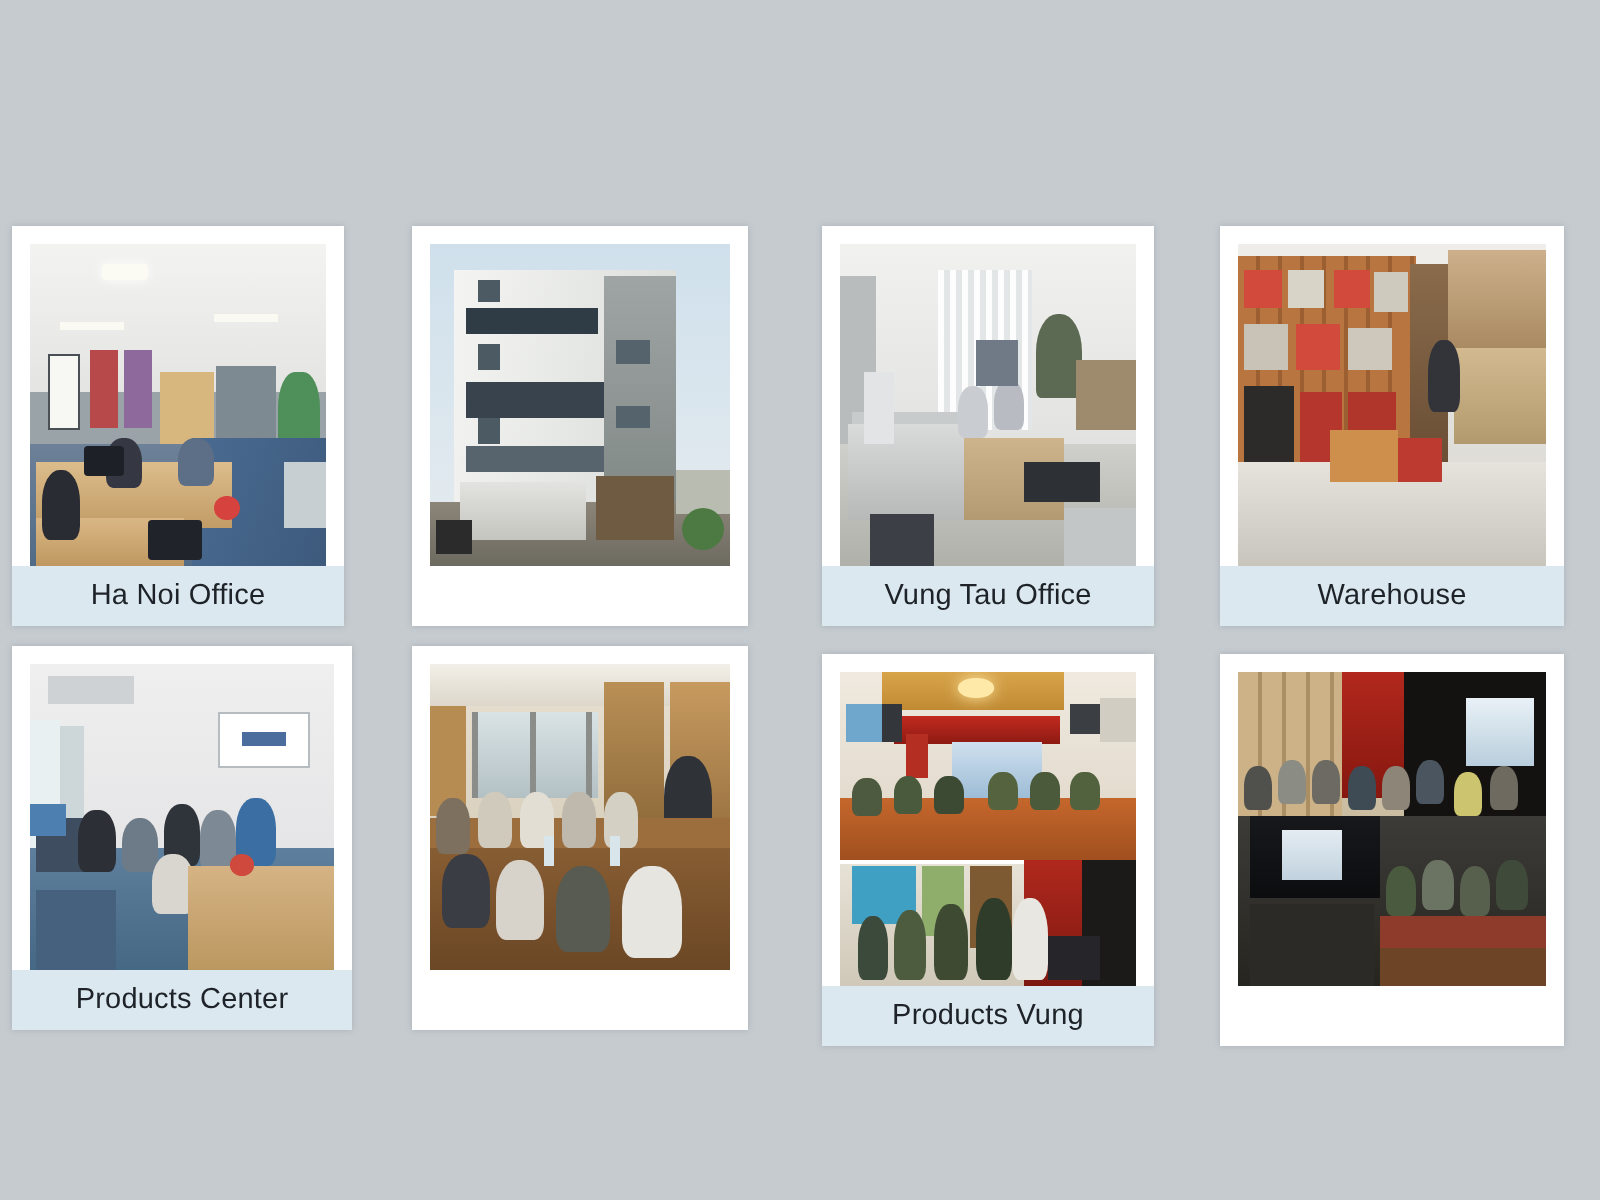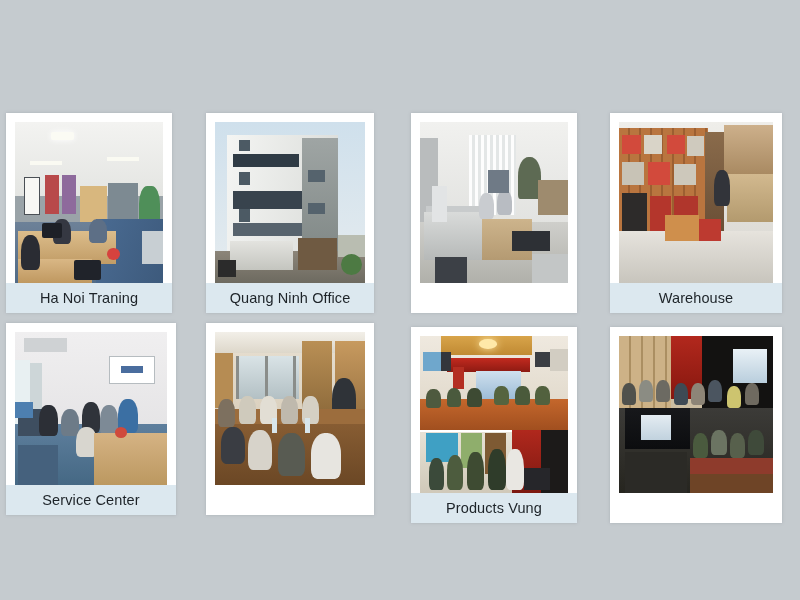--- a/index.html
+++ b/index.html
@@ -92,21 +92,21 @@
         <div class="blk" style="left:2%;top:85%;width:50%;height:15%;background:linear-gradient(#d9b785,#bf9860);"></div>
         <div class="blk person" style="left:4%;top:70%;width:13%;height:22%;background:#2a2c33;"></div>
         <div class="blk person" style="left:26%;top:60%;width:12%;height:16%;background:#353842;"></div>
         <div class="blk person" style="left:50%;top:60%;width:12%;height:15%;background:#5d6f86;"></div>
         <div class="blk r" style="left:18%;top:63%;width:14%;height:9%;background:#1d2027;"></div>
         <div class="blk r" style="left:40%;top:86%;width:18%;height:12%;background:#20232a;"></div>
         <div class="blk rr" style="left:62%;top:78%;width:9%;height:8%;background:#d6423e;"></div>
         <div class="blk" style="left:86%;top:68%;width:14%;height:20%;background:#c8cfd3;"></div>
       </div>
     </div>
-    <div class="caption">Ha Noi Traning</div>
+    <div class="caption">Ha Noi Office</div>
   </div>
 
   <div class="card" style="left:206px; top:113px; width:168px; height:200px;">
     <div class="photo">
       <div class="scene">
         <div class="blk" style="left:0;top:0;width:100%;height:100%;background:linear-gradient(#cfe0ec,#e6ecef);"></div>
         <div class="blk" style="left:8%;top:8%;width:74%;height:78%;background:linear-gradient(100deg,#f4f5f3,#d9dbd8);"></div>
         <div class="blk" style="left:58%;top:10%;width:24%;height:76%;background:linear-gradient(#9fa5a4,#7f8785);"></div>
         <div class="blk" style="left:12%;top:20%;width:44%;height:8%;background:#2f3b45;"></div>
         <div class="blk" style="left:12%;top:43%;width:46%;height:11%;background:#38434d;"></div>
@@ -117,21 +117,20 @@
         <div class="blk" style="left:62%;top:30%;width:11%;height:7%;background:#55636d;"></div>
         <div class="blk" style="left:62%;top:50%;width:11%;height:7%;background:#55636d;"></div>
         <div class="blk" style="left:0;top:80%;width:100%;height:20%;background:linear-gradient(#8c8579,#6d6a60);"></div>
         <div class="blk" style="left:10%;top:74%;width:42%;height:18%;background:linear-gradient(#e3e3df,#c4c5bf);"></div>
         <div class="blk" style="left:55%;top:72%;width:26%;height:20%;background:#6f5a42;"></div>
         <div class="blk" style="left:82%;top:70%;width:18%;height:14%;background:#b9bdb1;"></div>
         <div class="blk rr" style="left:84%;top:82%;width:14%;height:13%;background:#4d7a43;"></div>
         <div class="blk" style="left:2%;top:86%;width:12%;height:10%;background:#2b2b2b;"></div>
       </div>
     </div>
-    <div class="caption">Quang Ninh Office</div>
   </div>
 
   <div class="card" style="left:411px; top:113px; width:166px; height:200px;">
     <div class="photo">
       <div class="scene">
         <div class="blk" style="left:0;top:0;width:100%;height:100%;background:linear-gradient(#f1f1ef,#d9dad7);"></div>
         <div class="blk" style="left:33%;top:8%;width:32%;height:50%;background:repeating-linear-gradient(90deg,#fdfdfd 0 3px,#e3e6e6 3px 6px);"></div>
         <div class="blk" style="left:0;top:10%;width:12%;height:55%;background:#b9bcbd;"></div>
         <div class="blk" style="left:66%;top:22%;width:16%;height:26%;background:#5d6a53;border-radius:45% 45% 10% 10%;"></div>
         <div class="blk" style="left:80%;top:36%;width:20%;height:22%;background:#9e8b6e;"></div>
@@ -141,20 +140,21 @@
         <div class="blk" style="left:42%;top:60%;width:34%;height:26%;background:linear-gradient(#cdb48c,#b49a72);"></div>
         <div class="blk" style="left:62%;top:68%;width:26%;height:12%;background:#2d3035;"></div>
         <div class="blk" style="left:8%;top:40%;width:10%;height:22%;background:#e2e4e5;"></div>
         <div class="blk person" style="left:40%;top:44%;width:10%;height:16%;background:#c9ccd0;"></div>
         <div class="blk person" style="left:52%;top:42%;width:10%;height:16%;background:#b8bcc2;"></div>
         <div class="blk" style="left:46%;top:30%;width:14%;height:14%;background:#6f7a86;"></div>
         <div class="blk" style="left:10%;top:84%;width:22%;height:16%;background:#3c4046;"></div>
         <div class="blk" style="left:76%;top:82%;width:24%;height:18%;background:#c3c6c6;"></div>
       </div>
     </div>
+    <div class="caption">Vung Tau Office</div>
   </div>
 
   <div class="card" style="left:610px; top:113px; width:172px; height:200px;">
     <div class="photo">
       <div class="scene">
         <div class="blk" style="left:0;top:0;width:100%;height:100%;background:linear-gradient(#efeeea,#d6d4ce);"></div>
         <div class="blk" style="left:0;top:4%;width:58%;height:66%;background:repeating-linear-gradient(90deg,#b9753f 0 9px,#9c5f31 9px 11px);"></div>
         <div class="blk" style="left:2%;top:8%;width:12%;height:12%;background:#d24a3c;"></div>
         <div class="blk" style="left:16%;top:8%;width:12%;height:12%;background:#d9d4c8;"></div>
         <div class="blk" style="left:31%;top:8%;width:12%;height:12%;background:#d24a3c;"></div>
@@ -193,21 +193,21 @@
         <div class="blk person" style="left:30%;top:50%;width:12%;height:18%;background:#6d7b88;"></div>
         <div class="blk person" style="left:44%;top:46%;width:12%;height:20%;background:#2f333a;"></div>
         <div class="blk person" style="left:56%;top:48%;width:12%;height:20%;background:#7d8a96;"></div>
         <div class="blk person" style="left:68%;top:44%;width:13%;height:22%;background:#3b6fa3;"></div>
         <div class="blk person" style="left:40%;top:62%;width:14%;height:20%;background:#d8d6cf;"></div>
         <div class="blk" style="left:52%;top:66%;width:48%;height:34%;background:linear-gradient(#d5b384,#bb9860);"></div>
         <div class="blk rr" style="left:66%;top:62%;width:8%;height:7%;background:#cf4a3c;"></div>
         <div class="blk" style="left:2%;top:74%;width:26%;height:26%;background:#45617d;"></div>
       </div>
     </div>
-    <div class="caption">Service Center</div>
+    <div class="caption">Products Center</div>
   </div>
 
   <div class="card" style="left:206px; top:323px; width:168px; height:192px;">
     <div class="photo">
       <div class="scene">
         <div class="blk" style="left:0;top:0;width:100%;height:100%;background:linear-gradient(#e8e0d2,#cfc3ad);"></div>
         <div class="blk" style="left:0;top:0;width:100%;height:14%;background:linear-gradient(#f2efe8,#ddd7ca);"></div>
         <div class="blk" style="left:58%;top:6%;width:20%;height:46%;background:linear-gradient(#b98f55,#8f6c3c);"></div>
         <div class="blk" style="left:80%;top:6%;width:20%;height:48%;background:linear-gradient(#c79a5f,#9a7342);"></div>
         <div class="blk" style="left:14%;top:16%;width:42%;height:28%;background:linear-gradient(#d9e3e6,#b3c0c4);"></div>

